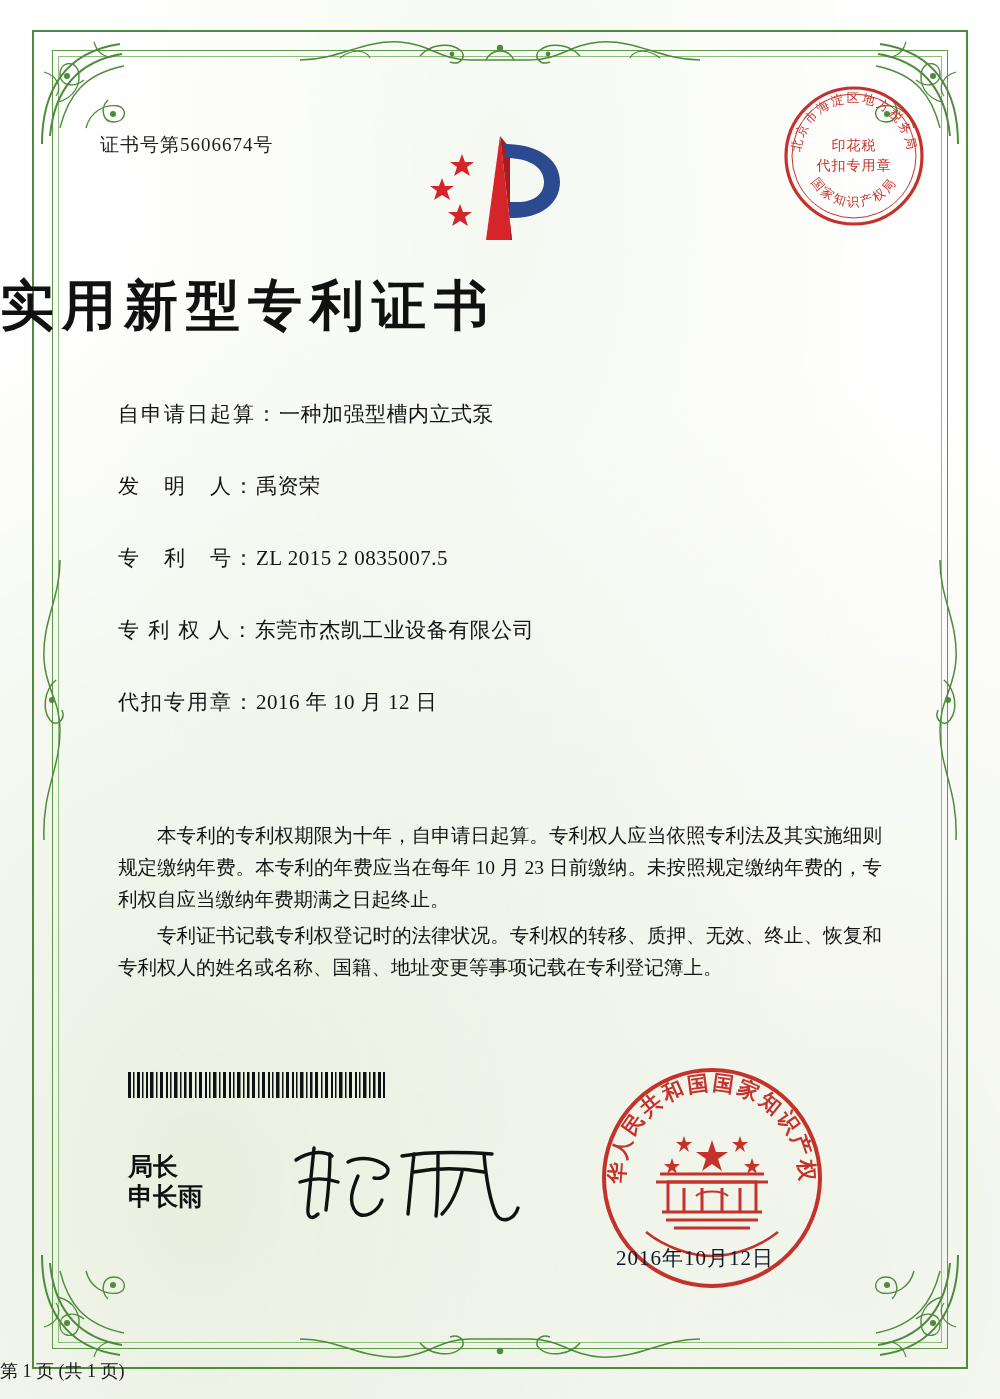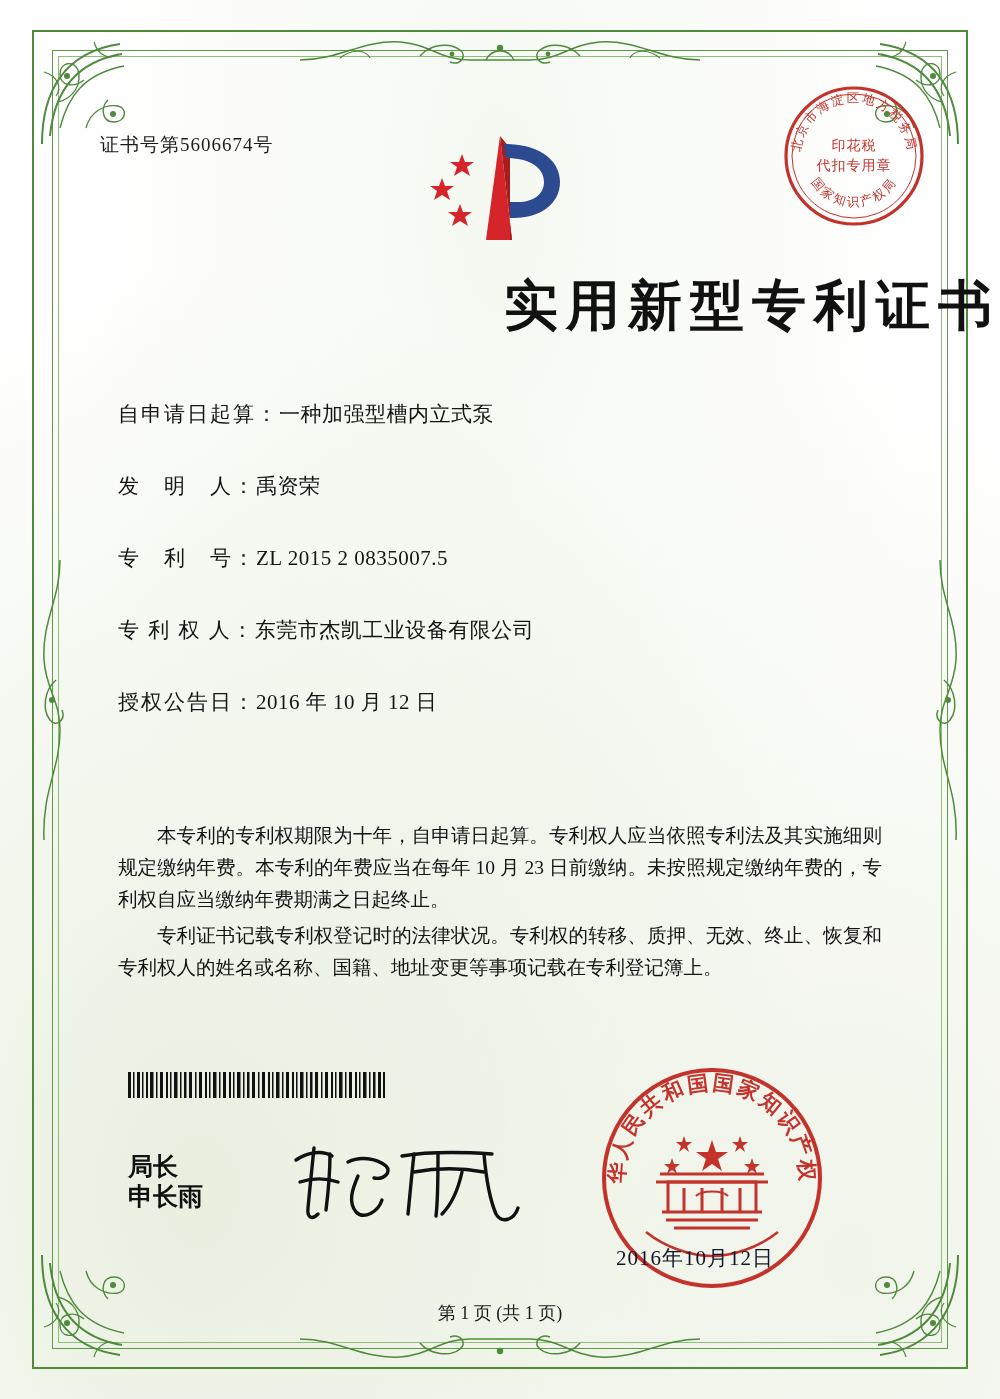--- a/index.html
+++ b/index.html
@@ -98,21 +98,21 @@
     right: 72px;
     top: 82px;
     width: 148px;
     height: 148px;
   }
 
   .doc-title {
     position: absolute;
     left: 0; right: 0;
     top: 270px;
-    text-align: right;
+    text-align: left;
     font-size: 54px;
     font-weight: bold;
     letter-spacing: 8px;
     color: #111;
     font-family: "DejaVu Serif", "Liberation Serif", serif;
   }
 
   .fields {
     position: absolute;
     left: 118px;
@@ -187,22 +187,22 @@
     left: 616px;
     top: 1244px;
     font-size: 21px;
     color: #0f172a;
     letter-spacing: 1px;
   }
 
   .page-footer {
     position: absolute;
     left: 0; right: 0;
-    top: 1301px;
-    text-align: center;
+    top: 1359px;
+    text-align: left;
     font-size: 18px;
     color: #1a1a1a;
   }
 </style>
 </head>
 <body>
 
 <div class="page">
 
   <div class="paper-tint"></div>
@@ -341,21 +341,21 @@
       <div class="field-row">
         <span class="field-label">发　明　人：</span><span class="field-value">禹资荣</span>
       </div>
       <div class="field-row">
         <span class="field-label">专　利　号：</span><span class="field-value">ZL 2015 2 0835007.5</span>
       </div>
       <div class="field-row">
         <span class="field-label">专 利 权 人：</span><span class="field-value">东莞市杰凯工业设备有限公司</span>
       </div>
       <div class="field-row">
-        <span class="field-label">授权公告日：</span><span class="field-value">2016 年 10 月 12 日</span>
+        <span class="field-label">代扣专用章：</span><span class="field-value">2016 年 10 月 12 日</span>
       </div>
     </div>
 
     <div class="body-text">
       <p>本专利的专利权期限为十年，自申请日起算。专利权人应当依照专利法及其实施细则规定缴纳年费。本专利的年费应当在每年 10 月 23 日前缴纳。未按照规定缴纳年费的，专利权自应当缴纳年费期满之日起终止。</p>
       <p>专利证书记载专利权登记时的法律状况。专利权的转移、质押、无效、终止、恢复和专利权人的姓名或名称、国籍、地址变更等事项记载在专利登记簿上。</p>
     </div>
 
     <svg class="barcode" viewBox="0 0 258 26" preserveAspectRatio="none">
       <g fill="#111">

